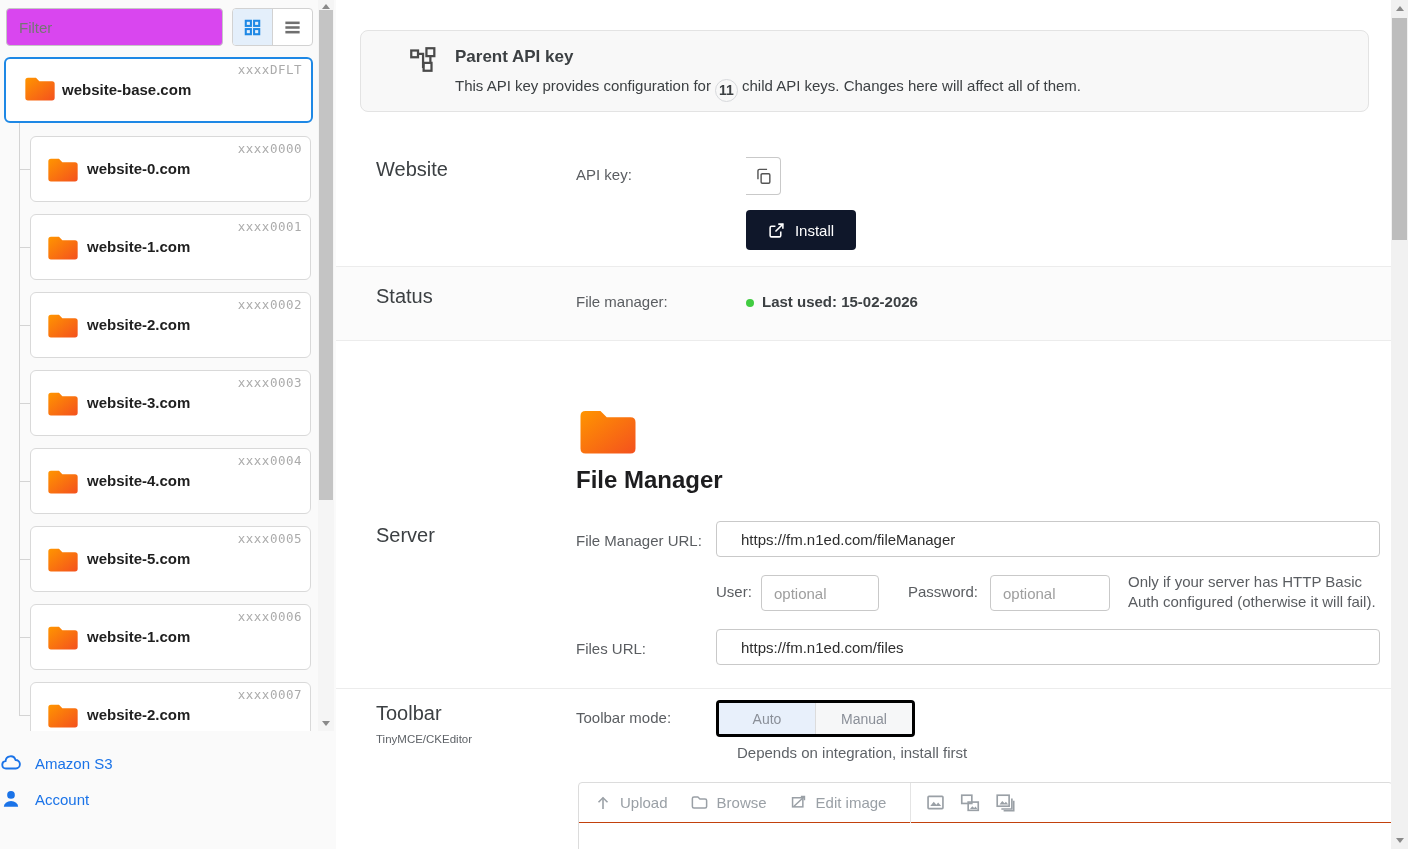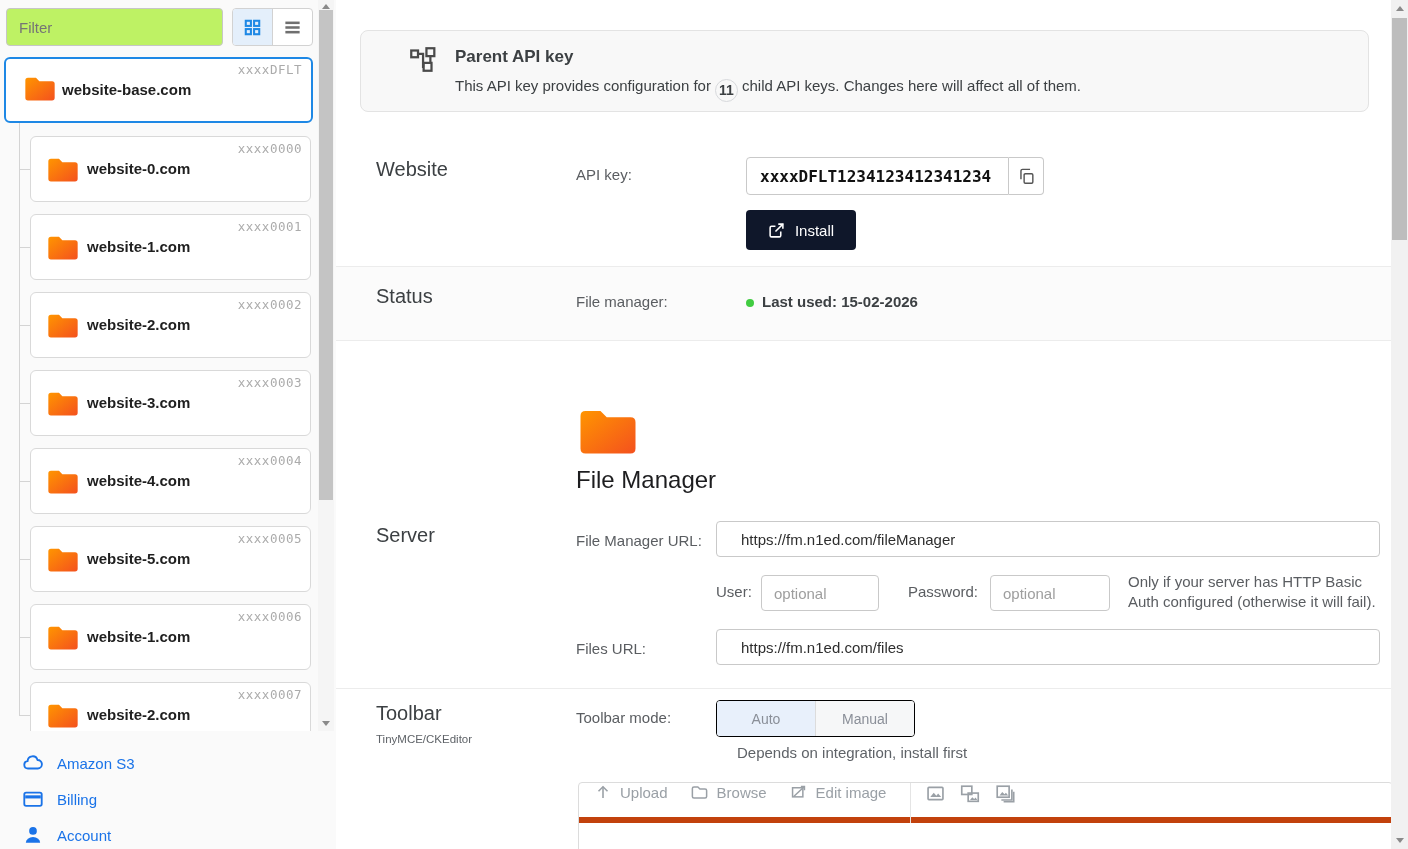--- a/index.html
+++ b/index.html
@@ -7,21 +7,21 @@
   body { font-family:"Liberation Sans","DejaVu Sans",sans-serif; color:#3c4043; }
   .mono { font-family:"DejaVu Sans Mono","Liberation Mono",monospace; }
 
   .stage { position:relative; width:1408px; height:849px; overflow:hidden; background:#fff; }
 
   
   .sidebar { position:absolute; left:0; top:0; width:336px; height:849px; background:#fafafa; }
   .side-list { position:absolute; left:0; top:0; width:318px; height:731px; overflow:hidden; }
 
   .filter-input { position:absolute; left:6px; top:8px; width:217px; height:38px;
-    border:1px solid #c6c6c6; border-radius:4px; background:#bef264; padding:0 12px;
+    border:1px solid #c6c6c6; border-radius:4px; background:#d946ef; padding:0 12px;
     font:15px "Liberation Sans",sans-serif; color:#333; outline:none; }
   .filter-input::placeholder { color:#757575; }
 
   .view-toggle { position:absolute; left:232px; top:8px; width:81px; height:38px;
     border:1px solid #d2d2d2; border-radius:4px; background:#fff; display:flex; overflow:hidden; }
   .view-toggle .seg { flex:1; display:flex; align-items:center; justify-content:center; cursor:pointer; }
   .view-toggle .seg.active { background:#e4effb; }
   .view-toggle .seg + .seg { border-left:1px solid #d2d2d2; }
 
   .parent-card { position:absolute; left:4px; top:57px; width:309px; height:66px;
@@ -44,21 +44,21 @@
   .tree-stub { position:absolute; left:19px; width:11px; height:1px; background:#d4d4d4; }
 
   .side-scrollbar { position:absolute; left:318px; top:0; width:16px; height:731px; background:#f5f5f5; }
   .side-scrollbar .thumb { position:absolute; left:1px; top:10px; width:14px; height:490px; background:#c4c4c4; }
   .arr-up, .arr-down { position:absolute; left:50%; transform:translateX(-50%);
     width:0; height:0; border-left:4px solid transparent; border-right:4px solid transparent; }
   .arr-up   { border-bottom:5px solid #8a8a8a; }
   .arr-down { border-top:5px solid #8a8a8a; }
 
   .side-nav { position:absolute; left:0; top:731px; width:336px; height:118px; padding-top:14px; }
-  .nav-item { display:flex; align-items:center; gap:13px; height:36px; padding-left:22px;
+  .nav-item { display:flex; align-items:center; gap:13px; height:36px; 
     color:#1a73e8; font-size:15px; font-weight:500; cursor:pointer; }
   .nav-item svg { flex:0 0 auto; }
 
   
   .main { position:absolute; left:336px; top:0; width:1055px; height:849px; background:#fff; overflow:hidden; }
 
   .banner { position:absolute; left:24px; top:30px; width:1009px; height:82px;
     background:#f8f8f8; border:1px solid #e3e3e3; border-radius:8px; }
   .banner-icon { position:absolute; left:48px; top:15px; }
   .banner-title { position:absolute; left:94px; top:16px; font-size:17px; font-weight:bold; color:#3c4043; }
@@ -81,43 +81,43 @@
     background:#0f172a; border:none; border-radius:4px; color:#fff; font-size:15px;
     font-family:"Liberation Sans",sans-serif; display:flex; align-items:center; justify-content:center;
     gap:10px; cursor:pointer; }
 
   .status-band { position:absolute; left:0; top:266px; width:1055px; height:75px;
     background:#fbfbfb; border-top:1px solid #ececec; border-bottom:1px solid #ececec; }
   .status-dot { position:absolute; left:410px; top:32px; width:8px; height:8px; border-radius:50%; background:#41cc41; }
   .status-value { position:absolute; left:426px; top:26px; font-size:15px; font-weight:bold; color:#3c4043; }
 
   .fm-logo { position:absolute; left:242px; top:406px; width:60px; height:50px; }
-  .fm-title { position:absolute; left:240px; top:466px; font-size:24px; font-weight:normal; color:#1d1d1f; }
+  .fm-title { position:absolute; left:240px; top:466px; font-size:24px; font-weight:bold; color:#1d1d1f; }
 
   .server-band { position:absolute; left:0; top:503px; width:1055px; height:186px; border-bottom:1px solid #ececec; }
   .toolbar-band { position:absolute; left:0; top:689px; width:1055px; height:160px; }
 
   .text-input { height:36px; border:1px solid #c9c9c9; border-radius:4px; background:#fff;
     padding:0 12px; font:15px "Liberation Sans",sans-serif; color:#2e2e2e; outline:none; }
   .text-input::placeholder { color:#9e9e9e; }
   .url-input { position:absolute; left:380px; width:664px;padding-left:24px; }
   .auth-note { position:absolute; left:792px; top:69px; width:256px; font-size:15px; color:#5a5d61; line-height:20px; }
 
   .sub-heading { position:absolute; left:40px; top:44px; font-size:11.5px; color:#5f6368; }
   .mode-toggle { position:absolute; left:380px; top:11px; width:199px; height:37px;
-    border:1px solid #000000; border-radius:4px; display:flex; overflow:hidden; }
+    border:3px solid #000000; border-radius:4px; display:flex; overflow:hidden; }
   .mode-toggle .mseg { flex:1; display:flex; align-items:center; justify-content:center;
     font-size:14px; color:#8a8f98; cursor:pointer; background:#f6f7f8; }
   .mode-toggle .mseg.active { background:#e8f0fb; }
   .mode-toggle .mseg + .mseg { border-left:1px solid #dcdcdc; }
   .mode-note { position:absolute; left:380px; top:55px; font-size:15px; color:#5f6368;margin-left:21px; }
 
   .preview-box { position:absolute; left:242px; top:93px; width:815px; height:120px;
     border:1px solid #dcdcdc; border-radius:4px 4px 0 0; background:#fff; }
-  .preview-toolbar { display:flex; align-items:flex-start; height:40px; border-bottom:6px solid #c2410c; padding-left:15px; }
+  .preview-toolbar { display:flex; align-items:center; height:40px; border-bottom:1px solid #c2410c; padding-left:15px; }
   .pv-btn { display:flex; align-items:center; gap:8px; color:#9aa0a6; font-size:15px;
     margin-right:22px; background:none; border:none; cursor:pointer; font-family:"Liberation Sans",sans-serif; }
   .pv-sep { width:1px; height:40px; background:#e4e4e4; margin:0 14px 0 2px; }
   .pv-icon-btn { background:none; border:none; margin-right:13px; cursor:pointer; display:flex; align-items:center; }
 
   .main-scrollbar { position:absolute; left:1391px; top:0; width:17px; height:849px; background:#f1f1f1; }
   .main-scrollbar .thumb { position:absolute; left:1px; top:18px; width:15px; height:222px; background:#bdbdbd; }
 
   .hidden-defs { position:absolute; width:0; height:0; overflow:hidden; }
 </style>
@@ -251,27 +251,20 @@
     </div>
 
     <nav class="side-nav">
       <div class="nav-item">
         <svg width="22" height="22" viewBox="0 0 24 24" fill="none" stroke="#1a73e8" stroke-width="2" stroke-linejoin="round">
           <path d="M6.5 18a4 4 0 0 1-.4-7.98A5.5 5.5 0 0 1 16.9 8.7 4.2 4.2 0 0 1 17.2 18Z"></path>
         </svg>
         <span>Amazon S3</span>
       </div>
       <div class="nav-item">
-        <svg width="22" height="22" viewBox="0 0 24 24" fill="none" stroke="#1a73e8" stroke-width="2">
-          <rect x="2.5" y="5" width="19" height="14.5" rx="2"></rect>
-          <rect x="3.5" y="8" width="17" height="3.4" fill="#1a73e8" stroke="none"></rect>
-        </svg>
-        <span>Billing</span>
-      </div>
-      <div class="nav-item">
         <svg width="22" height="22" viewBox="0 0 24 24" fill="#1a73e8">
           <circle cx="12" cy="7.6" r="4.2"></circle>
             <path d="M4.2 20.5a7.8 6.2 0 0 1 15.6 0Z"></path>
         </svg>
         <span>Account</span>
       </div>
     </nav>
   </aside>
 
   <main class="main">
@@ -286,21 +279,20 @@
       </svg>
       <div class="banner-title">Parent API key</div>
       <div class="banner-desc">
         <span>This API key provides configuration for</span><span class="count-badge">11</span><span>child API keys. Changes here will affect all of them.</span>
       </div>
     </div>
 
     <div class="sec-heading" style="left:40px; top:158px">Website</div>
     <div class="sec-label" style="left:240px; top:166px">API key:</div>
     <div class="keybox">
-      <input class="key-input" readonly="" value="xxxxDFLT1234123412341234" style="">
       <button class="copy-btn">
         <svg width="19" height="19" viewBox="0 0 24 24" fill="none" stroke="#555" stroke-width="1.8">
           <rect x="9" y="8.5" width="11" height="12" rx="1.5"></rect>
             <path d="M5 15.5 V5 a2 2 0 0 1 2-2 h9.5"></path>
         </svg>
       </button>
     </div>
     <button class="install-btn">
       <svg width="17" height="17" viewBox="0 0 24 24" fill="none" stroke="#fff" stroke-width="2.2">
         <path d="M18 13.5 V19 a2 2 0 0 1-2 2 H5 a2 2 0 0 1-2-2 V8 a2 2 0 0 1 2-2 h5.5"></path>

